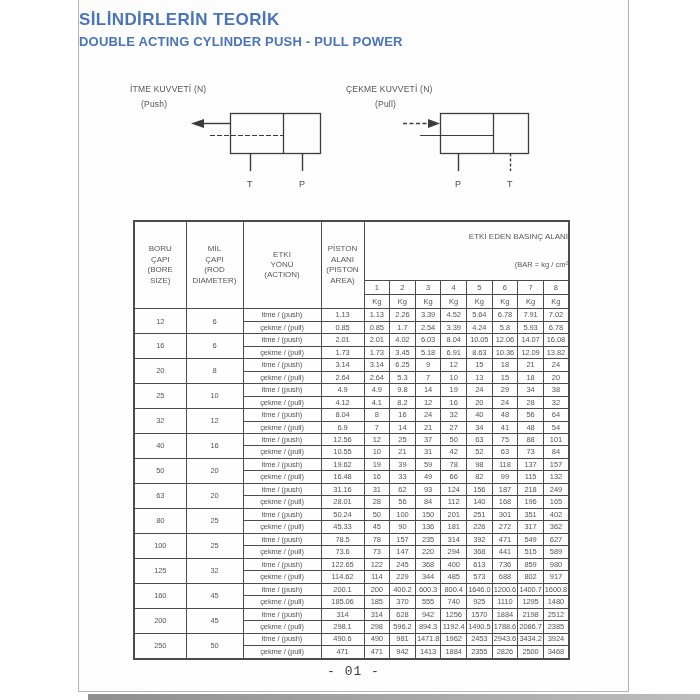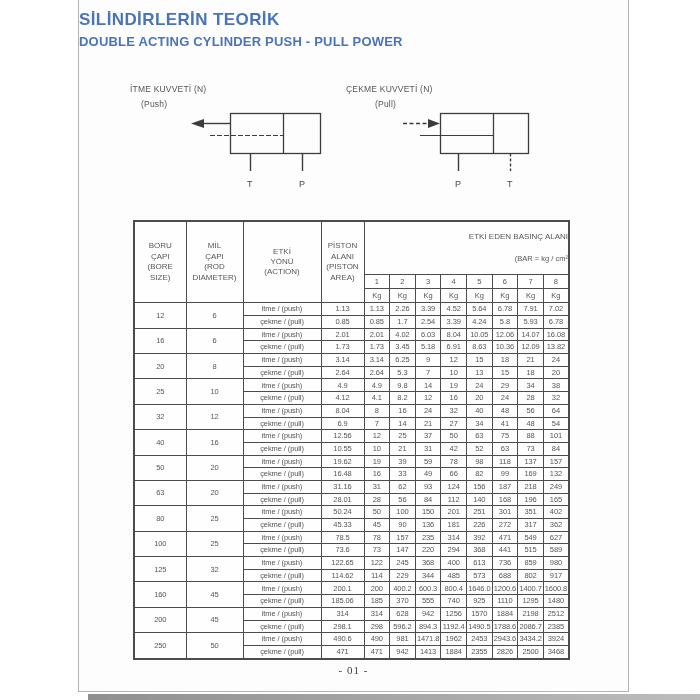--- a/index.html
+++ b/index.html
@@ -28,26 +28,26 @@
     border-collapse:collapse; table-layout:fixed; width:437px; height:440px;
     background:#fefefe; border:2px solid #4c4c4c;
   }
   table.forces th, table.forces td {
     border:1px solid #4c4c4c; text-align:center; vertical-align:middle;
     color:#565656; font-weight:normal; padding:0; overflow:hidden;
   }
   table.forces th { font-size:8px; white-space:pre-line; line-height:1.3; }
   tr.pressure-head th.pressure { height:38px;text-align:right; }
   .pressure-title { font-size:8px; }
-  .pressure-sub { font-size:7.5px; margin-top:1px;padding-left:14px; }
+  .pressure-sub { font-size:7.5px; margin-top:7px;padding-left:14px; }
   tr.bar-row th, tr.unit-row th { height:14px; font-size:7.5px; }
   table.forces td { font-size:7.5px; letter-spacing:-.1px; line-height:1; }
   .page-number {
     position:absolute; left:79px; top:664px; width:549px; text-align:center;
-    font-family:Liberation Serif, serif; font-size:11px; color:#3c3c3c; letter-spacing:1px;
+    font-family:Liberation Mono, monospace; font-size:13px; color:#3c3c3c; letter-spacing:1px;
   }
 </style>
 </head>
 <body>
 
 <div class="page-frame"></div>
 
 <div class="title-block">
   <div class="title-line">SİLİNDİRLERİN TEORİK</div>
   <div class="title-sub">DOUBLE ACTING CYLINDER PUSH - PULL POWER</div>
@@ -313,21 +313,21 @@
         </tr>
         <tr>
           <td>çekme / (pull)</td>
           <td>16.48</td>
           <td>16</td>
           <td>33</td>
           <td>49</td>
           <td>66</td>
           <td>82</td>
           <td>99</td>
-          <td>169</td>
+          <td>115</td>
           <td>132</td>
         </tr>
         <tr>
           <td rowspan="2">63</td>
           <td rowspan="2">20</td>
           <td>itme / (push)</td>
           <td>31.16</td>
           <td>31</td>
           <td>62</td>
           <td>93</td>

